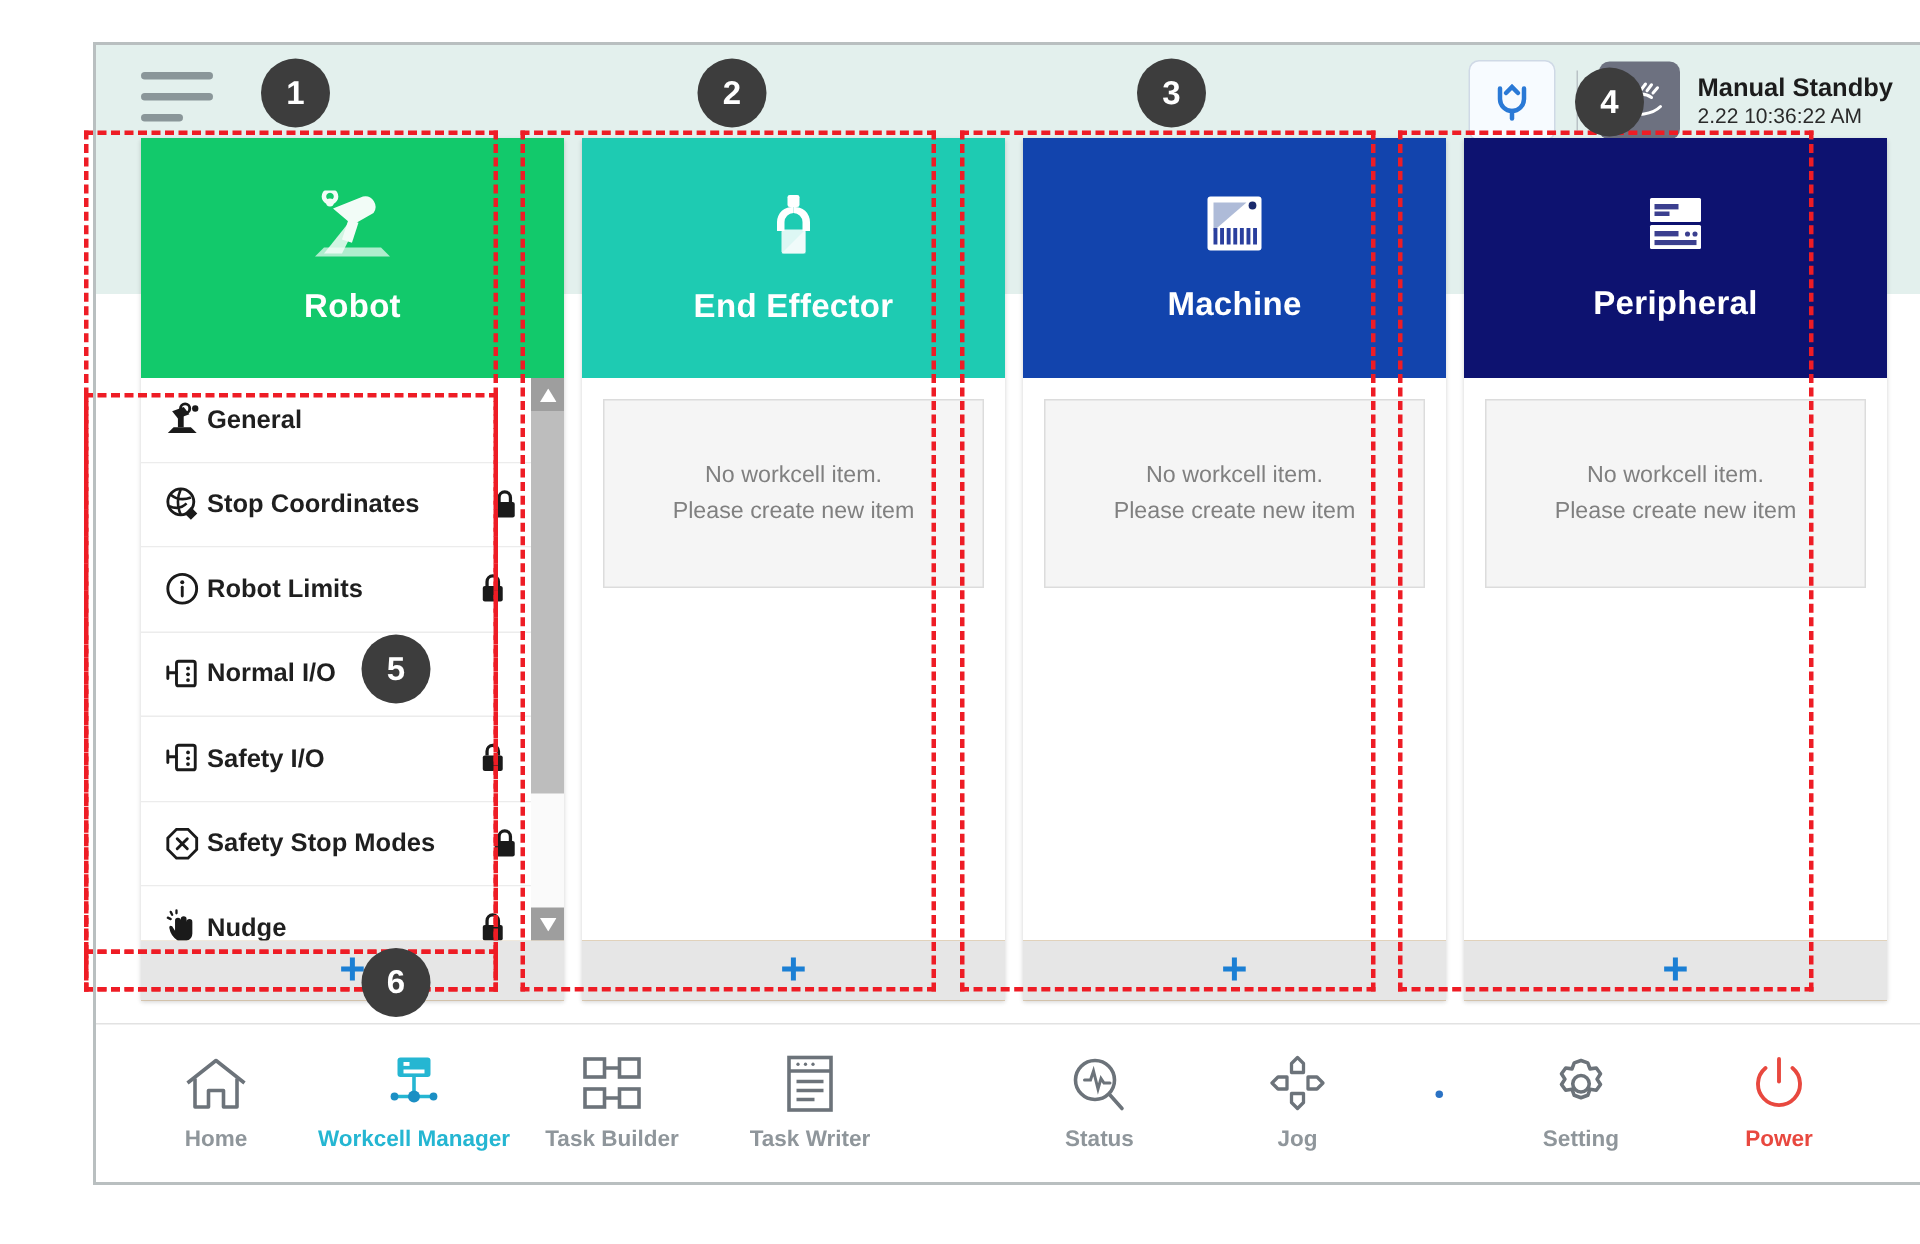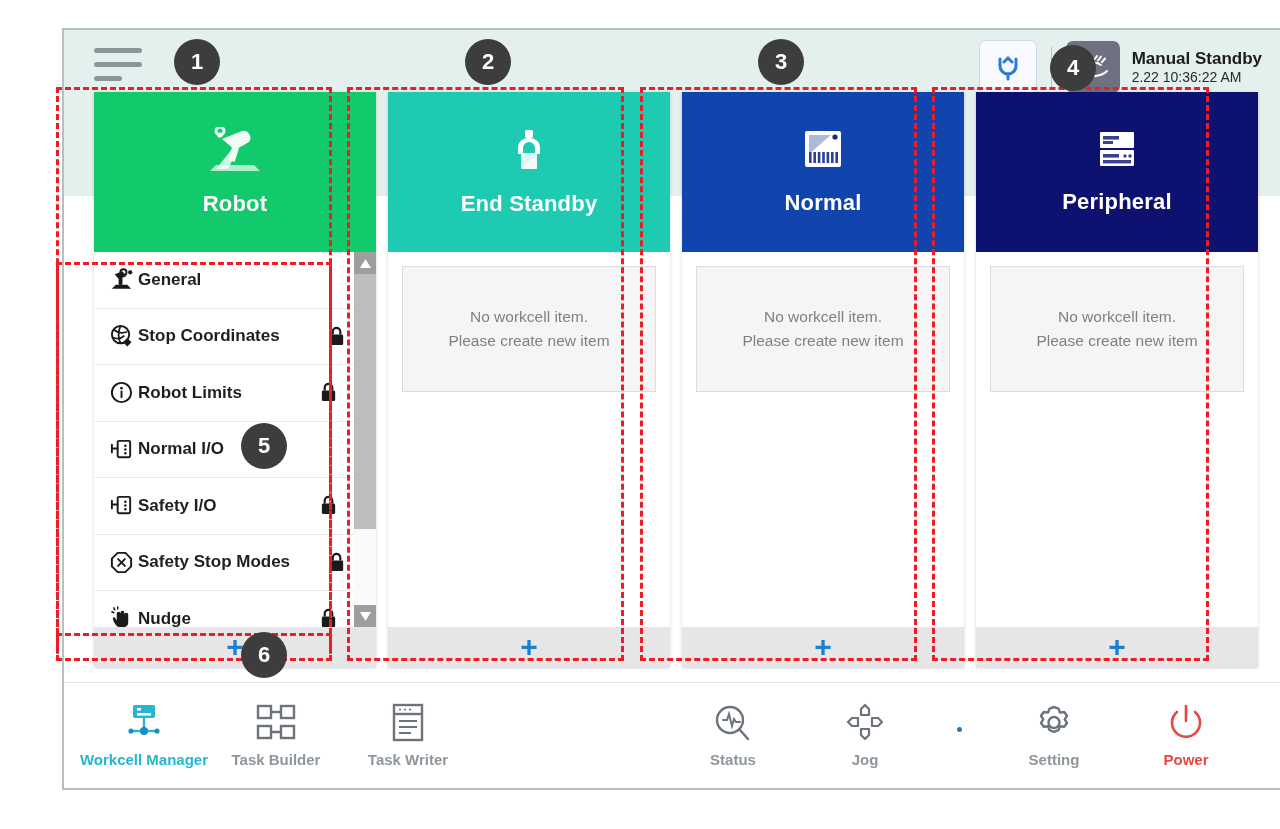--- a/index.html
+++ b/index.html
@@ -318,21 +318,21 @@
 
       <div class="col">
         <div class="col-header" style="background:#1ecbb2">
           <svg width="50" height="50" viewBox="0 0 50 50" fill="#ffffff">
             <rect x="21" y="3" width="8" height="8" rx="1.5"></rect>
             <path d="M25 11 a10 10 0 0 0 -11 10 v6 h5 v-6 a6 6 0 0 1 6 -6z"></path>
             <path d="M25 11 a10 10 0 0 1 11 10 v6 h-5 v-6 a6 6 0 0 0 -6 -6z"></path>
             <rect x="17" y="26" width="16" height="16" rx="1.5" opacity=".85"></rect>
             <path d="M17 42 L33 26 v16 z" opacity=".55"></path>
           </svg>
-          <div class="cap">End Standby</div>
+          <div class="cap">End Effector</div>
         </div>
         <div class="col-body">
           <div class="empty">
             <div>No workcell item.</div>
             <div>Please create new item</div>
           </div>
         </div>
         <div class="col-footer">
           <span class="plus">+</span>
         </div>
@@ -347,21 +347,21 @@
             <g fill="#2a3f9e">
               <rect x="11" y="24" width="2.6" height="11"></rect>
               <rect x="15.4" y="24" width="2.6" height="11"></rect>
               <rect x="19.8" y="24" width="2.6" height="11"></rect>
               <rect x="24.2" y="24" width="2.6" height="11"></rect>
               <rect x="28.6" y="24" width="2.6" height="11"></rect>
               <rect x="33" y="24" width="2.6" height="11"></rect>
               <rect x="37.4" y="24" width="2.6" height="11"></rect>
             </g>
           </svg>
-          <div class="cap">Normal</div>
+          <div class="cap">Machine</div>
         </div>
         <div class="col-body">
           <div class="empty">
             <div>No workcell item.</div>
             <div>Please create new item</div>
           </div>
         </div>
         <div class="col-footer">
           <span class="plus">+</span>
         </div>
@@ -390,20 +390,27 @@
         <div class="col-footer">
           <span class="plus">+</span>
         </div>
       </div>
 
     </div>
 
     <div class="navbar">
       <div class="nav-left">
 
+        <div class="nav-item">
+          <svg width="46" height="40" viewBox="0 0 46 40" fill="none" stroke="#6c737a" stroke-width="2.4" stroke-linejoin="round">
+            <path d="M4 19 L23 4 L42 19"></path>
+            <path d="M9 16 V35 h9 v-11 h10 v11 h9 V16"></path>
+          </svg>
+          <span class="lbl">Home</span>
+        </div>
 
         <div class="nav-item active">
           <svg width="46" height="40" viewBox="0 0 46 40">
             <rect x="12" y="2" width="22" height="13" rx="2" fill="#25b6d2"></rect>
             <rect x="16" y="5" width="4" height="2.6" fill="#ffffff"></rect>
             <rect x="16" y="10" width="14" height="2.6" fill="#ffffff"></rect>
             <path d="M23 15 V26" stroke="#25b6d2" stroke-width="2.4"></path>
             <path d="M10 28 H36" stroke="#25b6d2" stroke-width="2.4"></path>
             <circle cx="23" cy="28" r="4" fill="#1b8fc4"></circle>
             <circle cx="10" cy="28" r="2.6" fill="#1b8fc4"></circle>

